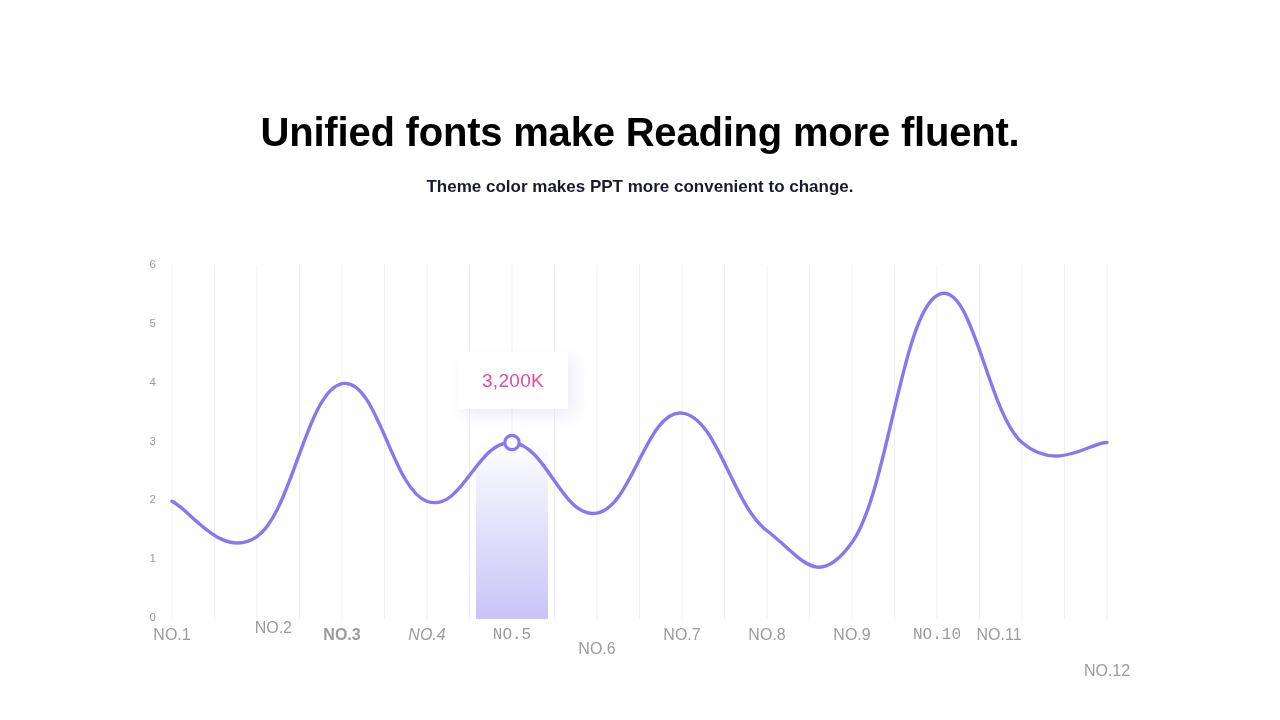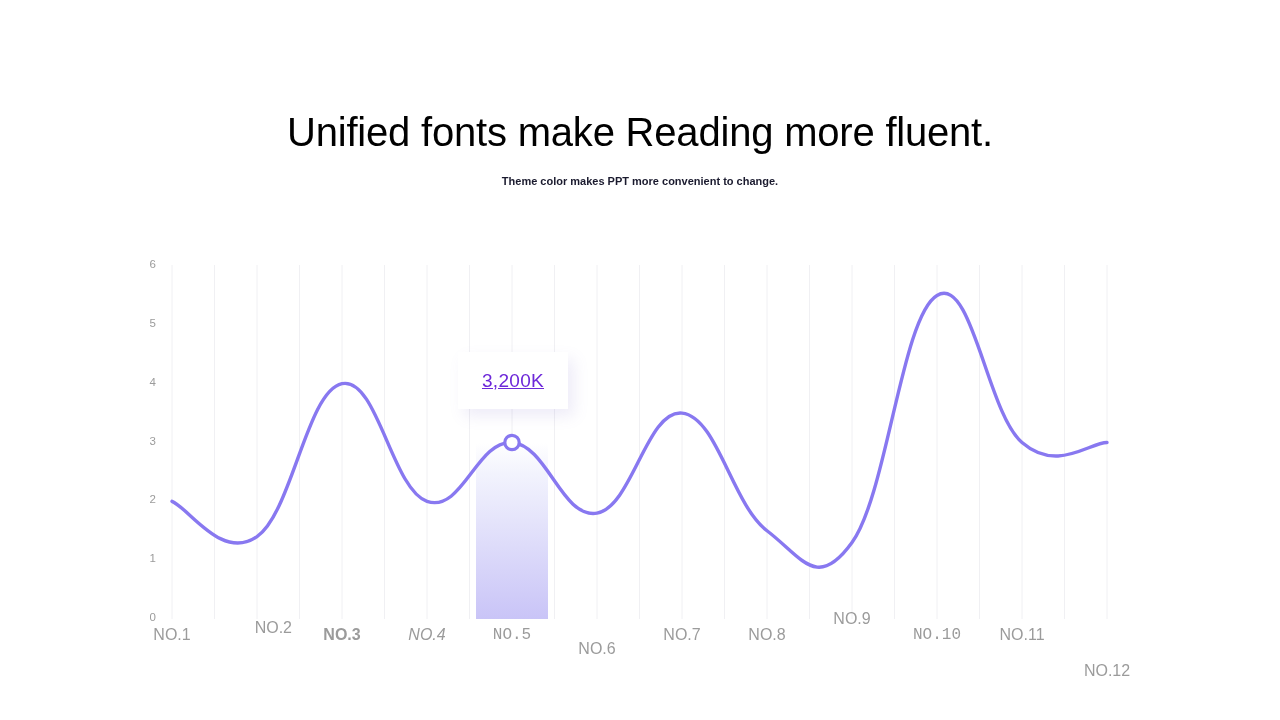--- a/index.html
+++ b/index.html
@@ -18,29 +18,29 @@
   }
   
   #header {
     position: absolute;
     left: 0; top: 110px;
     width: 1280px;
     text-align: center;
   }
   #title {
     font-size: 40px;
-    font-weight: normal;
+    font-weight: bold;
     color: #000000;
     letter-spacing: -0.2px;
     line-height: 1.12;
     margin: 0;
   }
   #subtitle {
     margin-top: 18px;
-    font-size: 11px;
+    font-size: 17px;
     font-weight: bold;
     color: #1a1a2e;
     line-height: 1.62;
   }
   #subtitle .sub-line { display: block; }
 
   
   #chart-area {
     position: absolute;
     left: 0; top: 0;
@@ -71,24 +71,23 @@
     left: 458px; top: 352px;
     width: 110px; height: 57px;
     background: #ffffff;
     box-shadow: 6px 7px 14px rgba(120,110,200,0.13);
     display: flex;
     align-items: center;
     justify-content: center;
   }
   #tooltip-value {
     font-size: 19px;
-    color: #6d28d9;
+    color: #ec4899;
     font-family: "Liberation Sans", sans-serif;
     letter-spacing: 0.3px;
-    text-decoration: underline;
   }
 </style>
 </head>
 <body>
 
 <div id="slide">
 
   <div id="header">
     <h1 id="title">Unified fonts make Reading more fluent.</h1>
     <div id="subtitle">
@@ -152,23 +151,23 @@
       </div>
     <div id="xlabels">
         <div class="xlabel" style="left: 137px; top: 626px;">NO.1</div>
         <div class="xlabel" style="left: 222px; top: 619px; text-align: right;">NO.2</div>
         <div class="xlabel" style="left: 307px; top: 626px; font-weight: bold;">NO.3</div>
         <div class="xlabel" style="left: 392px; top: 626px; font-style: italic;">NO.4</div>
         <div class="xlabel" style="left: 477px; top: 626px; font-family: Liberation Mono, monospace;">NO.5</div>
         <div class="xlabel" style="left: 562px; top: 640px;">NO.6</div>
         <div class="xlabel" style="left: 647px; top: 626px;">NO.7</div>
         <div class="xlabel" style="left: 732px; top: 626px;">NO.8</div>
-        <div class="xlabel" style="left: 817px; top: 610px;">NO.9</div>
+        <div class="xlabel" style="left: 817px; top: 626px;">NO.9</div>
         <div class="xlabel" style="left: 902px; top: 626px; font-family: Liberation Mono, monospace;">NO.10</div>
-        <div class="xlabel" style="left: 987px; top: 626px;">NO.11</div>
+        <div class="xlabel" style="left: 964px; top: 626px;">NO.11</div>
         <div class="xlabel" style="left: 1072px; top: 662px;">NO.12</div>
       </div>
 
     <div id="tooltip">
       <span id="tooltip-value">3,200K</span>
     </div>
   </div>
 
 </div>
 

